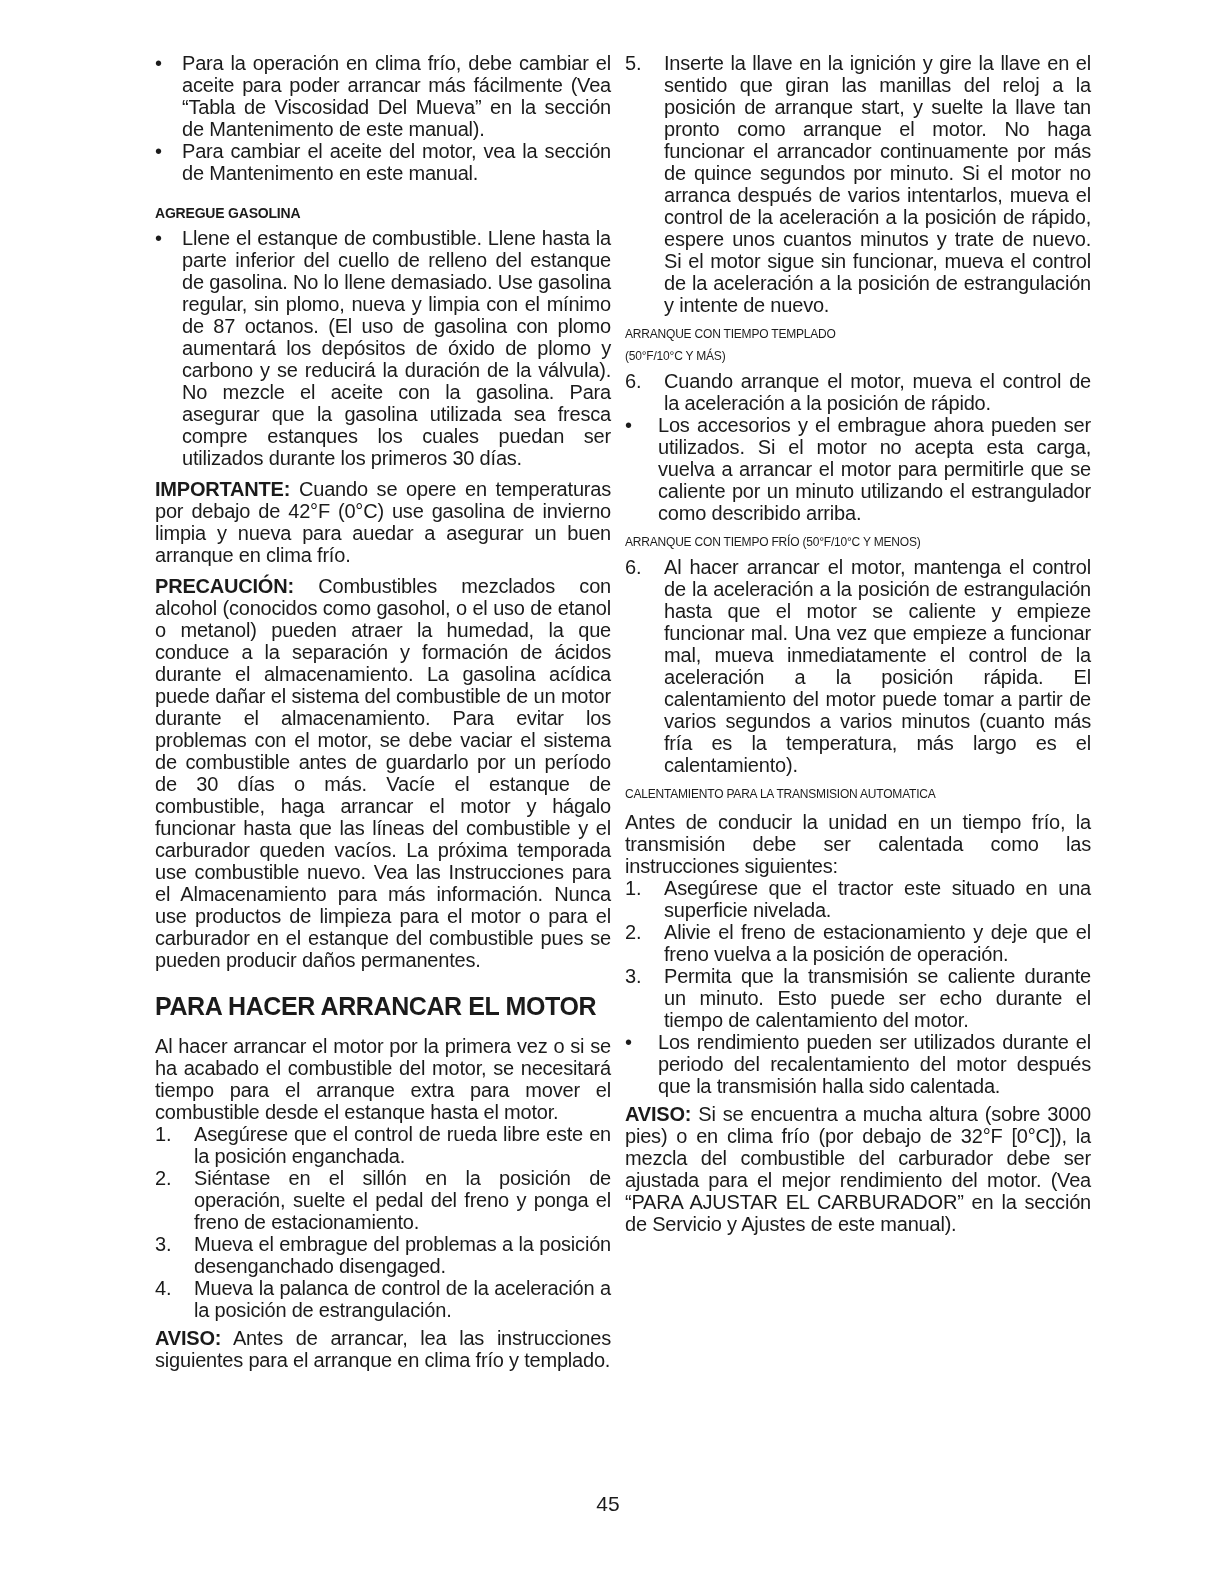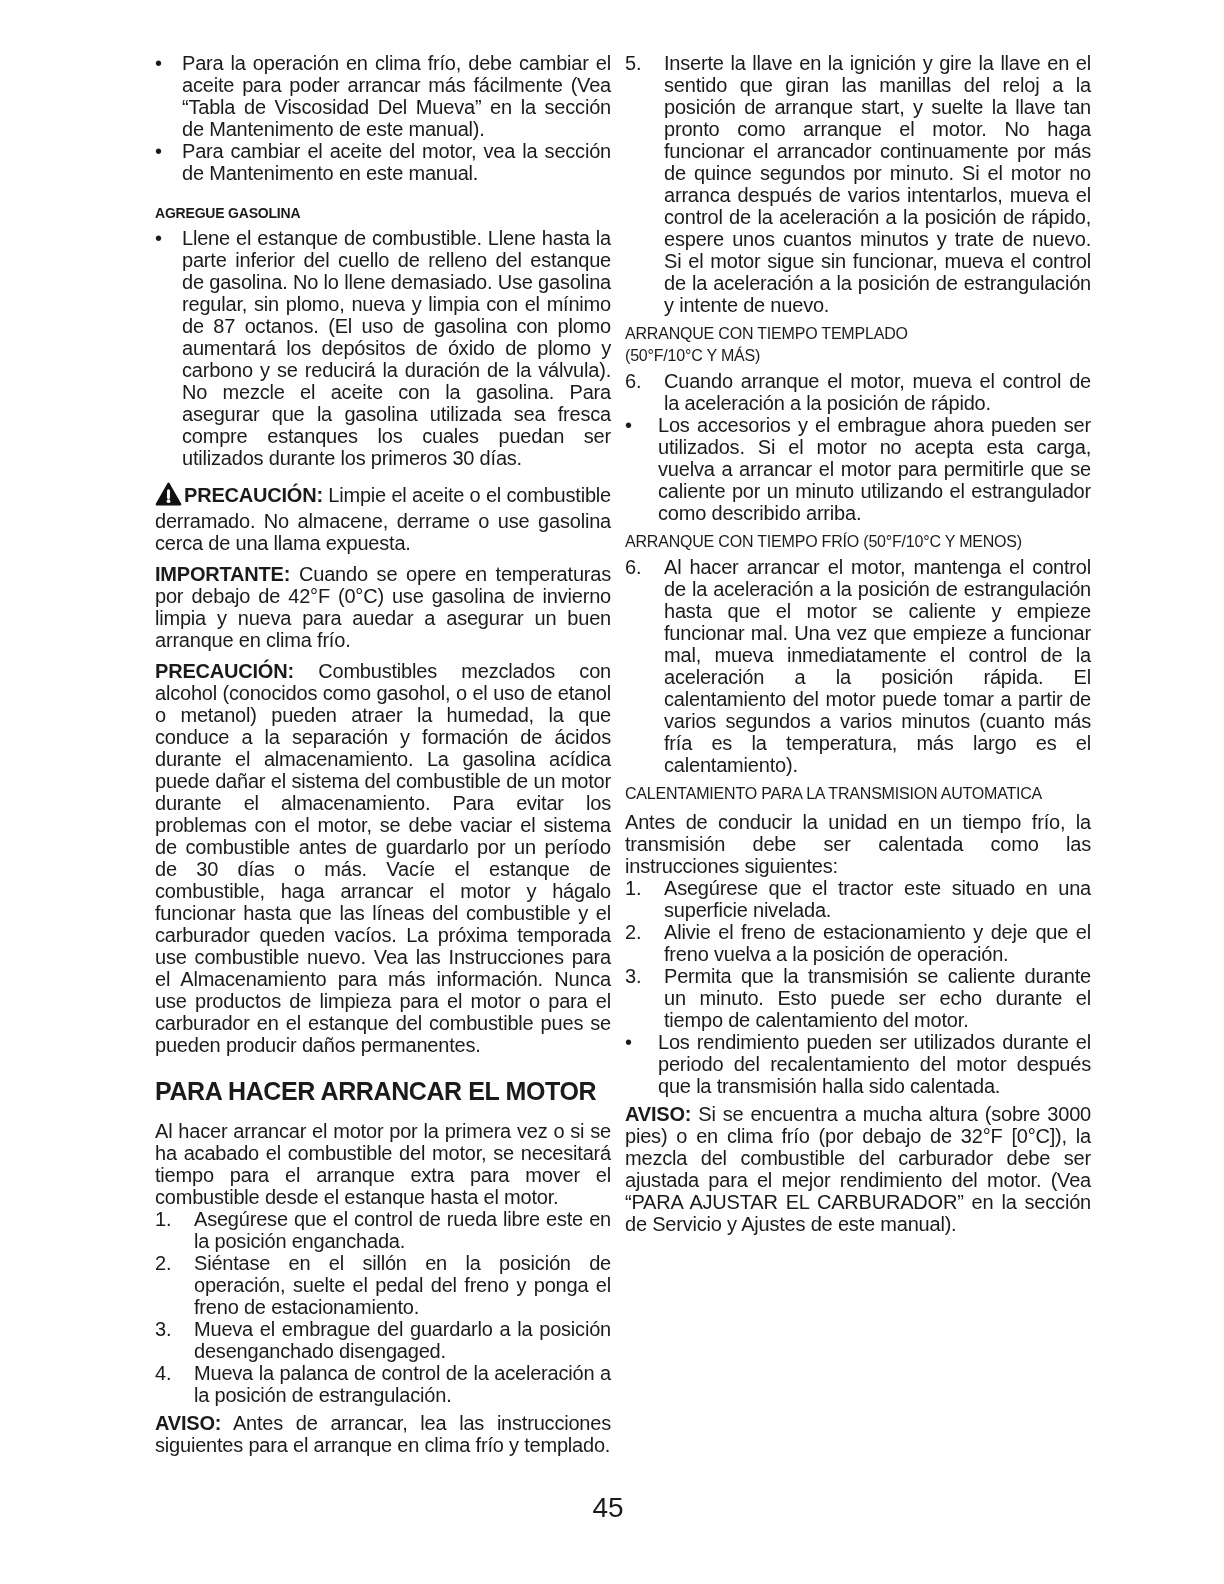--- a/index.html
+++ b/index.html
@@ -14,34 +14,34 @@
   .col { position:absolute; top:52px; font-size:20px; line-height:22px; letter-spacing:-0.2px; }
   .col-left  { left:155px; width:456px; }
   .col-right { left:625px; width:466px; }
 
   .para { margin:9px 0 0 0; text-align:justify; }
   .para-tight { margin-top:6px; }
   .bold { font-weight:bold; }
 
   .h-small { font-size:14px; font-weight:bold; margin:18px 0 3px 0; letter-spacing:-0.2px; }
   .h-big   { font-size:25px; font-weight:bold; margin:24px 0 18px 0; letter-spacing:-0.4px; }
-  .subhead { font-size:16px; font-weight:normal; margin:7px 0 3px 0; text-align:justify; }
+  .subhead { font-size:12px; font-weight:normal; margin:7px 0 3px 0; text-align:justify; }
 
   .li-row { display:flex; text-align:justify; margin:0; }
   .li-row .mk { flex:0 0 27px; }
   .li-row.n-row .mk { flex:0 0 39px; }
   .li-row.br .mk { flex:0 0 33px; }
   .li-text { flex:1 1 auto; min-width:0; }
 
   .alert-para { margin-top:13px; }
   .warn-icon { display:inline-block; vertical-align:-4px; margin-right:2px; }
 
   .page-number {
     position:absolute; left:0; top:1492px; width:1216px;
-    text-align:center; font-size:28px; letter-spacing:0;
+    text-align:center; font-size:21px; letter-spacing:0;
   }
 </style>
 </head>
 <body>
 
 <div class="page">
 
   <div class="col col-left">
 
     <div class="li-row">
@@ -53,29 +53,20 @@
       <span class="li-text">Para cambiar el aceite del motor, vea la sección de Mantenimento en este manual.</span>
     </div>
 
     <h2 class="h-small">AGREGUE GASOLINA</h2>
 
     <div class="li-row">
       <span class="mk">•</span>
       <span class="li-text">Llene el estanque de combustible. Llene hasta la parte inferior del cuello de relleno del estanque de gasolina. No lo llene demasiado. Use gasolina regular, sin plomo, nueva y limpia con el mínimo de 87 octanos. (El uso de gasolina con plomo aumentará los depósitos de óxido de plomo y carbono y se reducirá la duración de la válvula). No mezcle el aceite con la gasolina. Para asegurar que la gasolina utilizada sea fresca compre estanques los cuales puedan ser utilizados durante los primeros 30 días.</span>
     </div>
 
-    <p class="para alert-para">
-      <span class="warn-icon">
-        <svg width="27" height="24" viewBox="0 0 24 22" aria-hidden="true">
-          <path d="M12 1.6 L22.7 20.4 L1.3 20.4 Z" fill="#111" stroke="#111" stroke-width="2.2" stroke-linejoin="round"></path>
-          <line x1="12" y1="8" x2="12" y2="14.2" stroke="#fff" stroke-width="2.8" stroke-linecap="round"></line>
-          <circle cx="12" cy="17.6" r="1.7" fill="#fff"></circle>
-        </svg>
-      </span><span class="bold">PRECAUCIÓN:</span><span> Limpie el aceite o el combustible derramado. No almacene, derrame o use gasolina cerca de una llama expuesta.</span>
-    </p>
 
     <p class="para">
       <span class="bold">IMPORTANTE:</span><span> Cuando se opere en temperaturas por debajo de 42°F (0°C) use gasolina de invierno limpia y nueva para auedar a asegurar un buen arranque en clima frío.</span>
     </p>
 
     <p class="para">
       <span class="bold">PRECAUCIÓN:</span><span> Combustibles mezclados con alcohol (conocidos como gasohol, o el uso de etanol o metanol) pueden atraer la humedad, la que conduce a la separación y formación de ácidos durante el almacenamiento. La gasolina acídica puede dañar el sistema del combustible de un motor durante el almacenamiento. Para evitar los problemas con el motor, se debe vaciar el sistema de combustible antes de guardarlo por un período de 30 días o más. Vacíe el estanque de combustible, haga arrancar el motor y hágalo funcionar hasta que las líneas del combustible y el carburador queden vacíos. La próxima temporada use combustible nuevo. Vea las Instrucciones para el Almacenamiento para más información. Nunca use productos de limpieza para el motor o para el carburador en el estanque del combustible pues se pueden producir daños permanentes.</span>
     </p>
 
     <h2 class="h-big">PARA HACER ARRANCAR EL MOTOR</h2>
@@ -85,21 +76,21 @@
     <div class="li-row n-row">
       <span class="mk">1.</span>
       <span class="li-text">Asegúrese que el control de rueda libre este en la posición enganchada.</span>
     </div>
     <div class="li-row n-row">
       <span class="mk">2.</span>
       <span class="li-text">Siéntase en el sillón en la posición de operación, suelte el pedal del freno y ponga el freno de estacionamiento.</span>
     </div>
     <div class="li-row n-row">
       <span class="mk">3.</span>
-      <span class="li-text">Mueva el embrague del guardarlo a la posición desenganchado disengaged.</span>
+      <span class="li-text">Mueva el embrague del problemas a la posición desenganchado disengaged.</span>
     </div>
     <div class="li-row n-row">
       <span class="mk">4.</span>
       <span class="li-text">Mueva la palanca de control de la aceleración a la posición de estrangulación.</span>
     </div>
 
     <p class="para para-tight">
       <span class="bold">AVISO:</span><span> Antes de arrancar, lea las instrucciones siguientes para el arranque en clima frío y templado.</span>
     </p>
 

